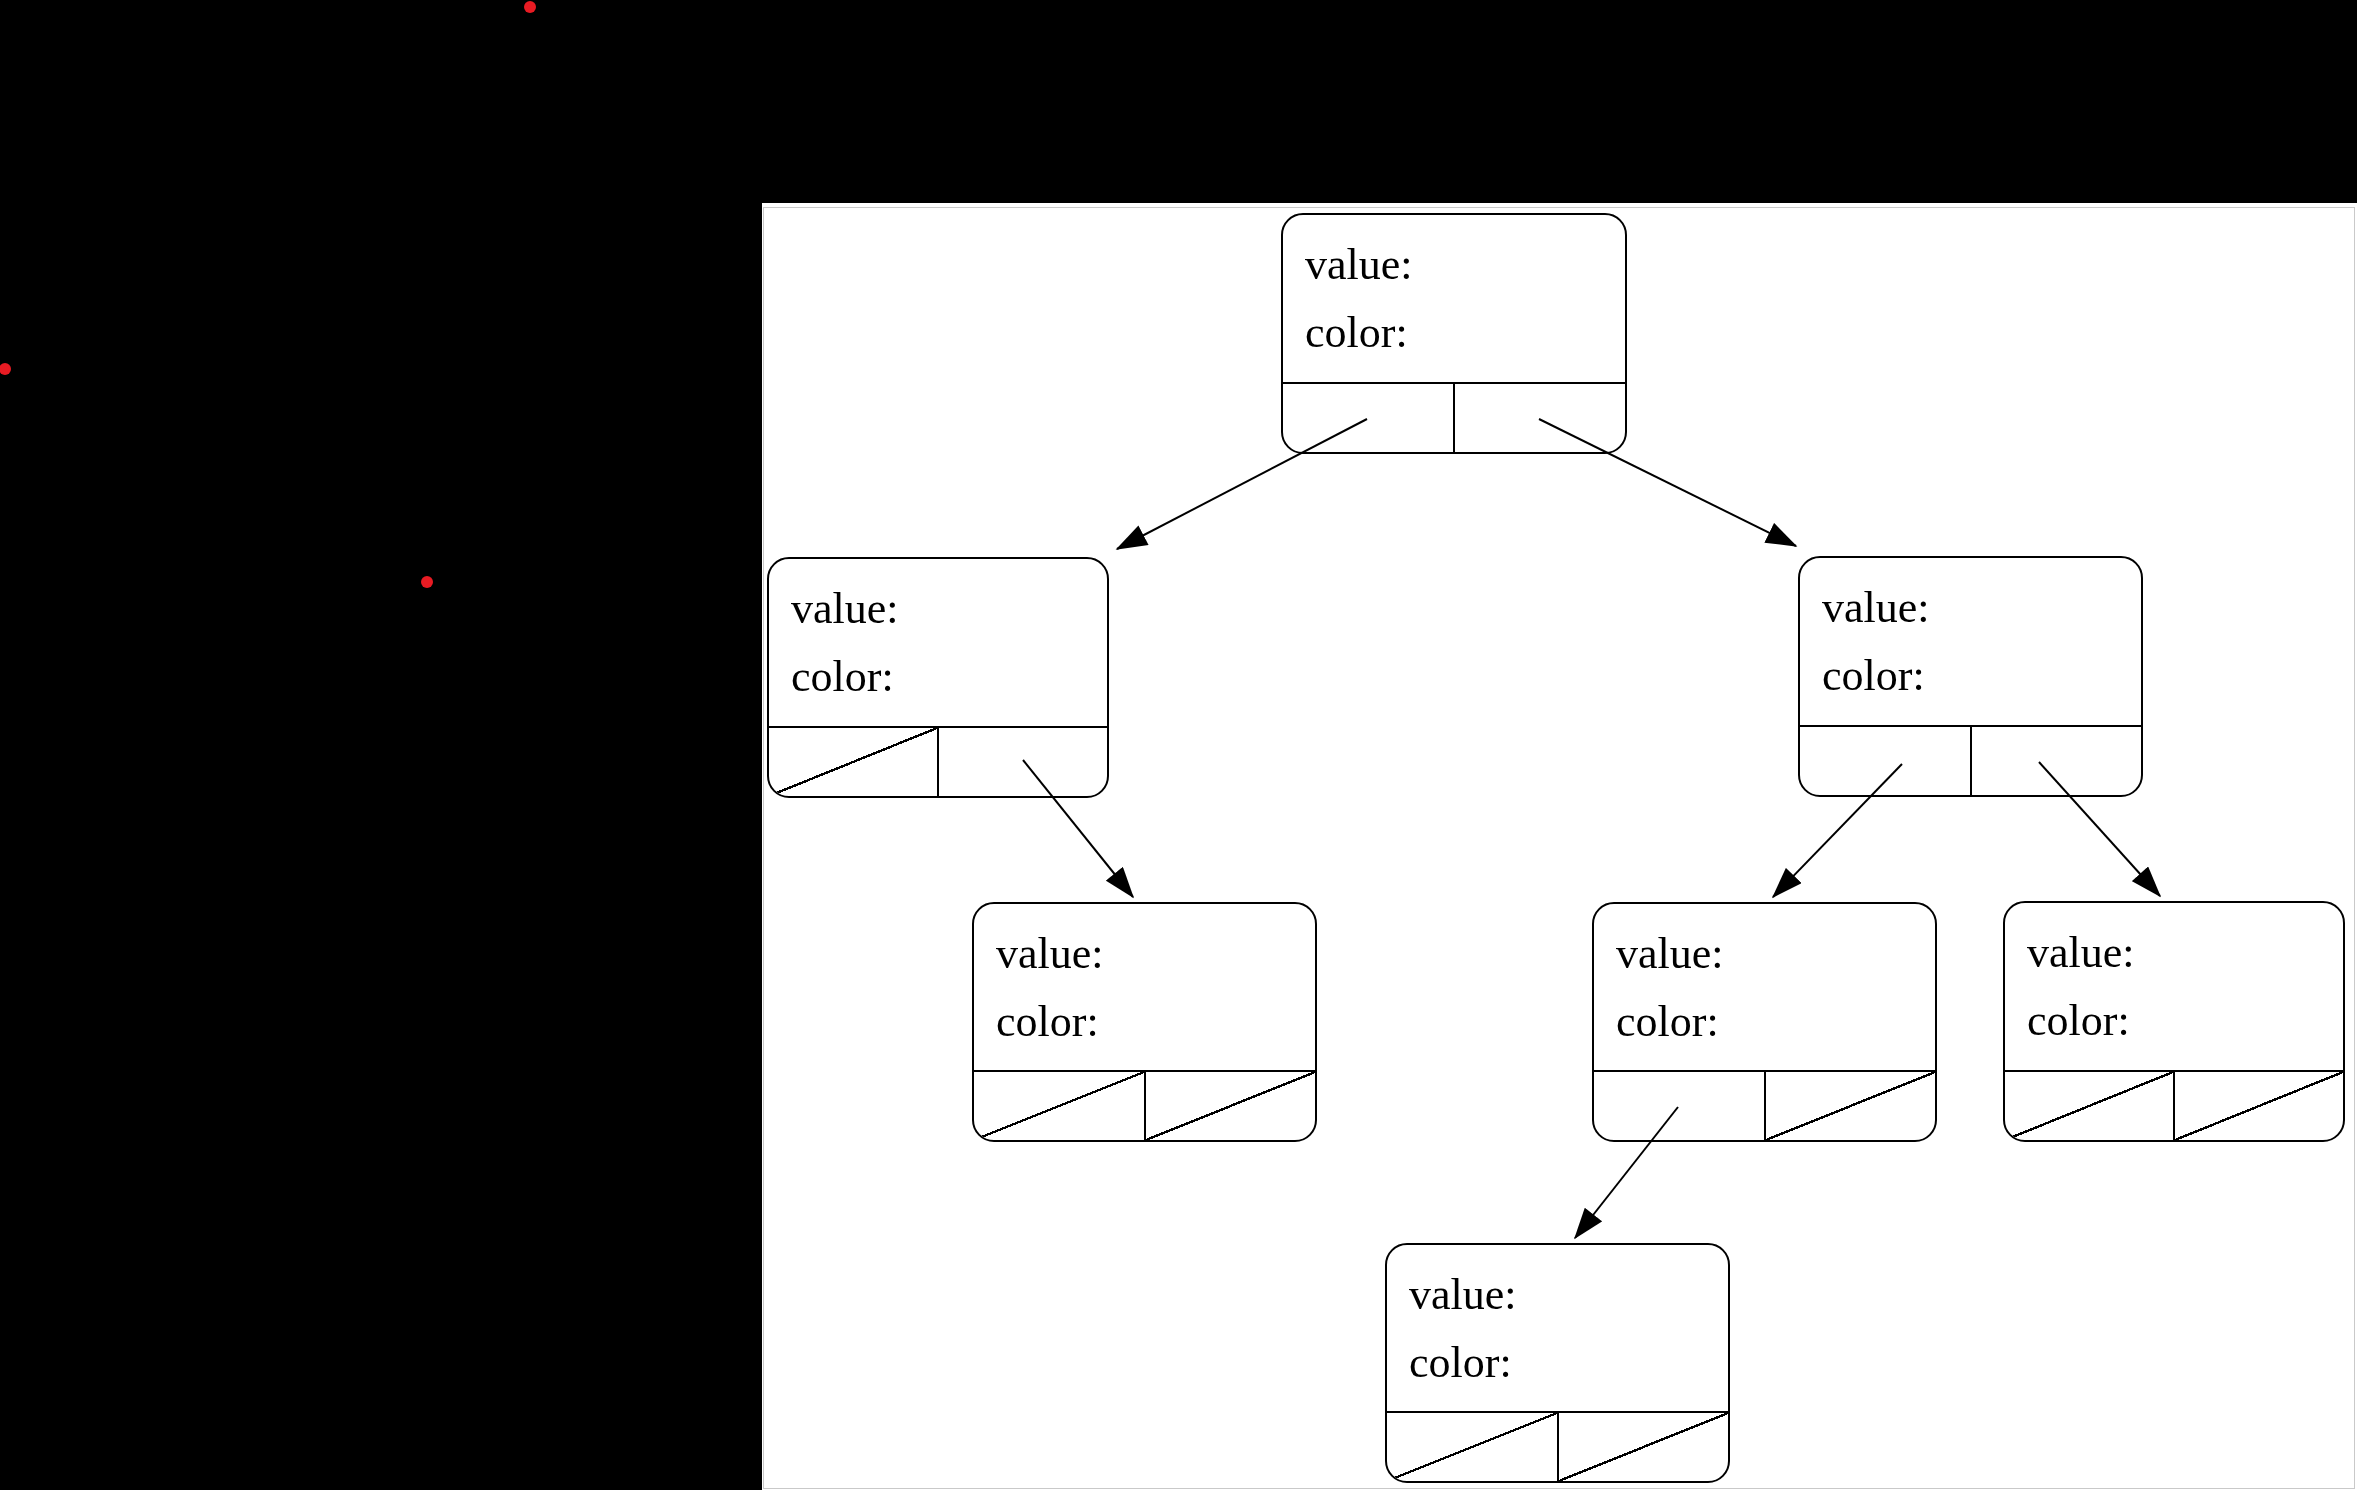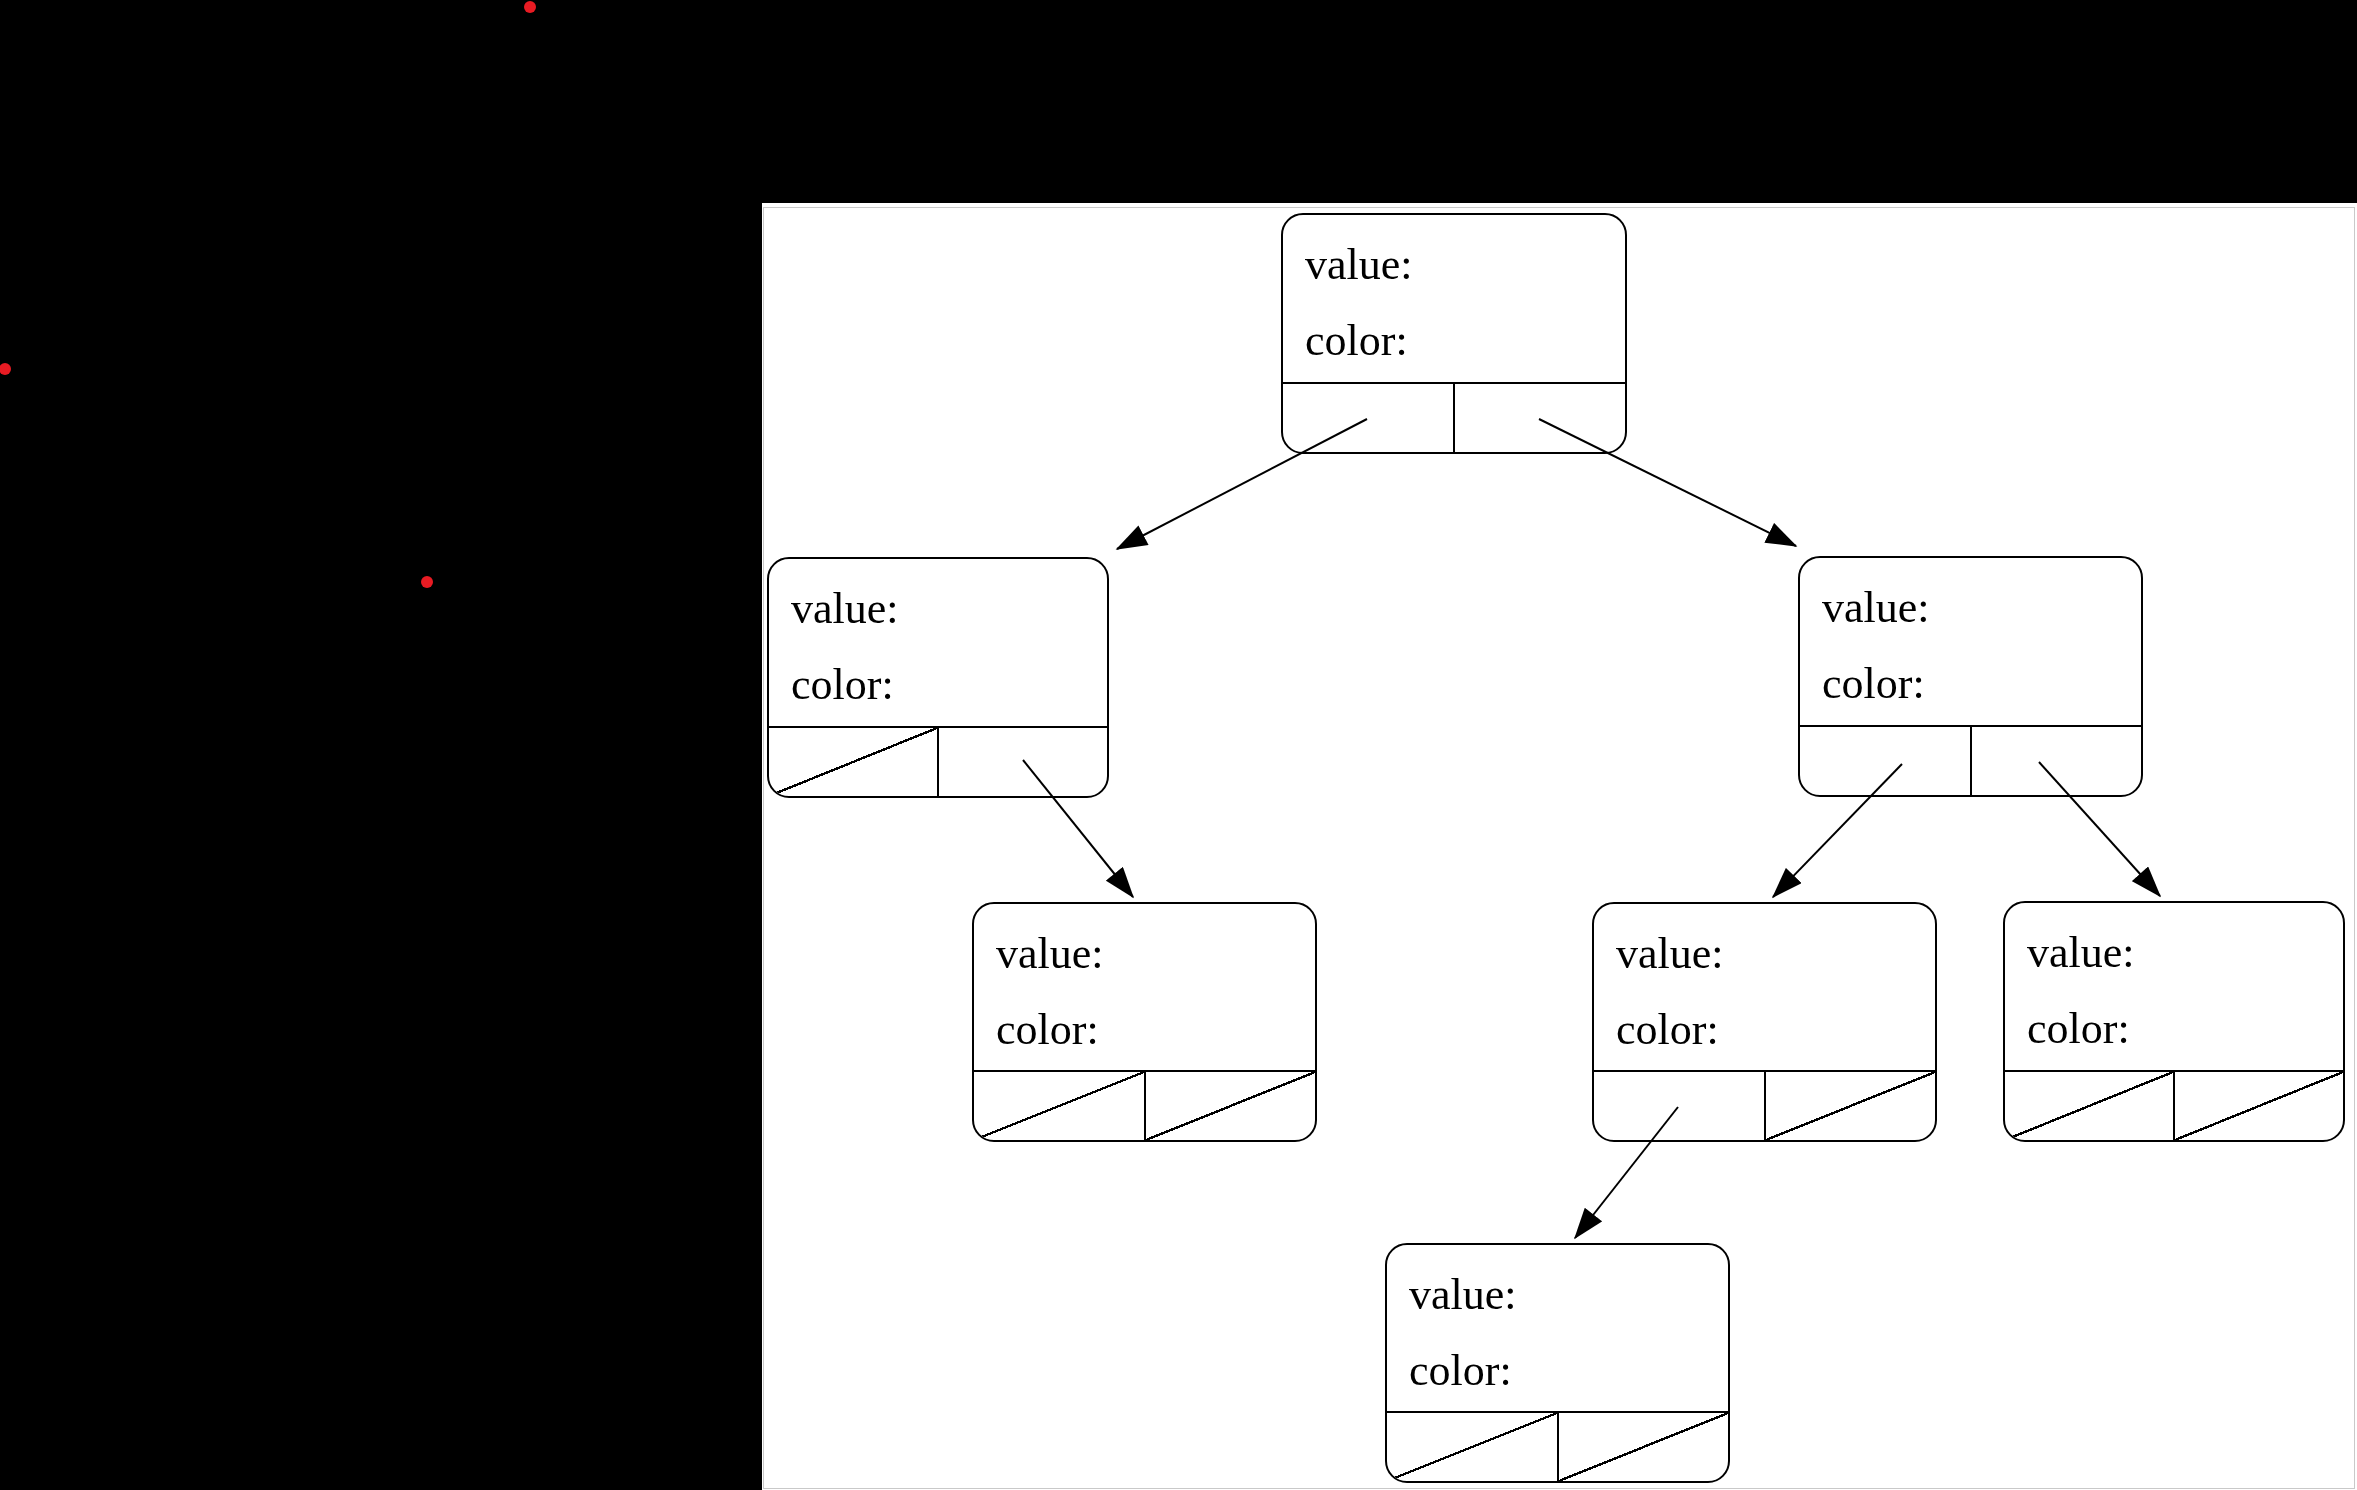--- a/index.html
+++ b/index.html
@@ -19,21 +19,21 @@
     position:absolute;width:12px;height:12px;border-radius:50%;
   }
   .node{
     position:absolute;background:#fff;border:2px solid #000;border-radius:22px;
     overflow:hidden;box-sizing:border-box;
   }
   .nlabel{
     position:absolute;left:22px;font-size:44px;line-height:1;color:#000;white-space:pre;
   }
   .nlabel.v{top:28px;text-align:right;}
-  .nlabel.c{top:104px;}
+  .nlabel.c{top:96px;}
   .cells{
     position:absolute;left:0;right:0;bottom:0;height:68px;
     border-top:2px solid #000;display:flex;
   }
   .cell{flex:1 1 50%;position:relative;}
   .cell.first{border-right:2px solid #000;}
   .slash{
     position:absolute;inset:0;
     background:linear-gradient(to top left,
       transparent calc(50% - 1.2px),

